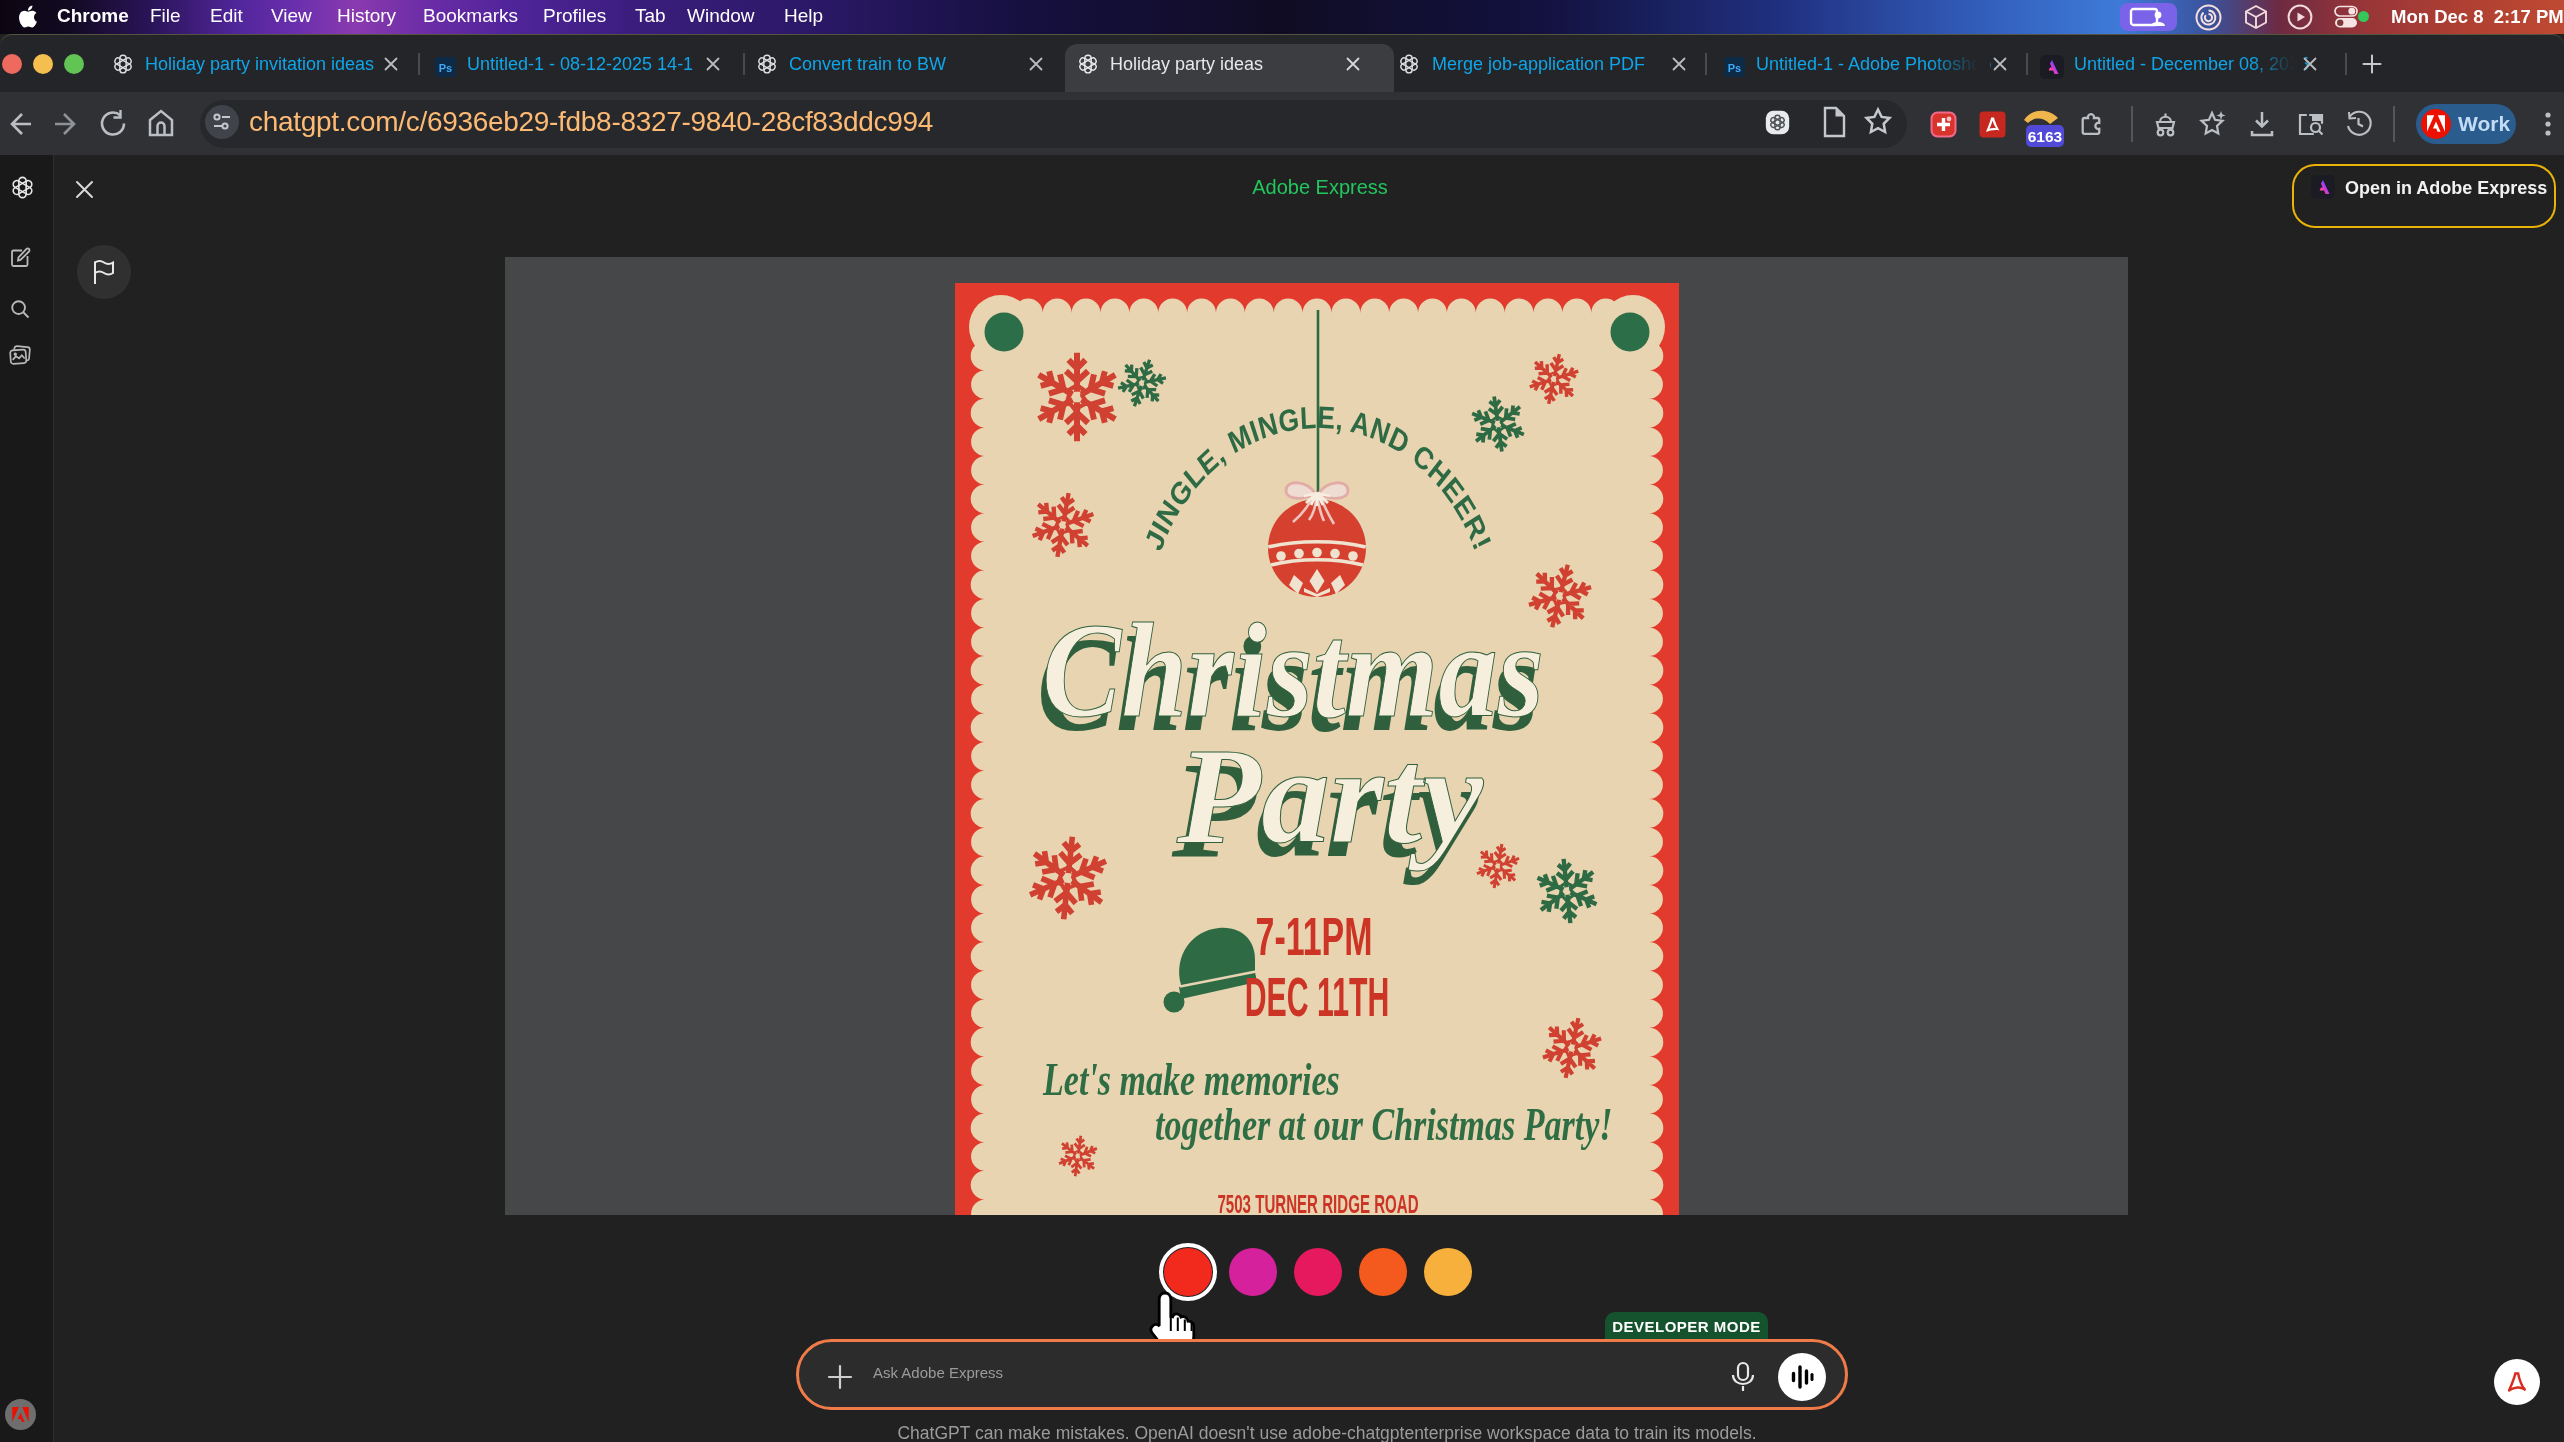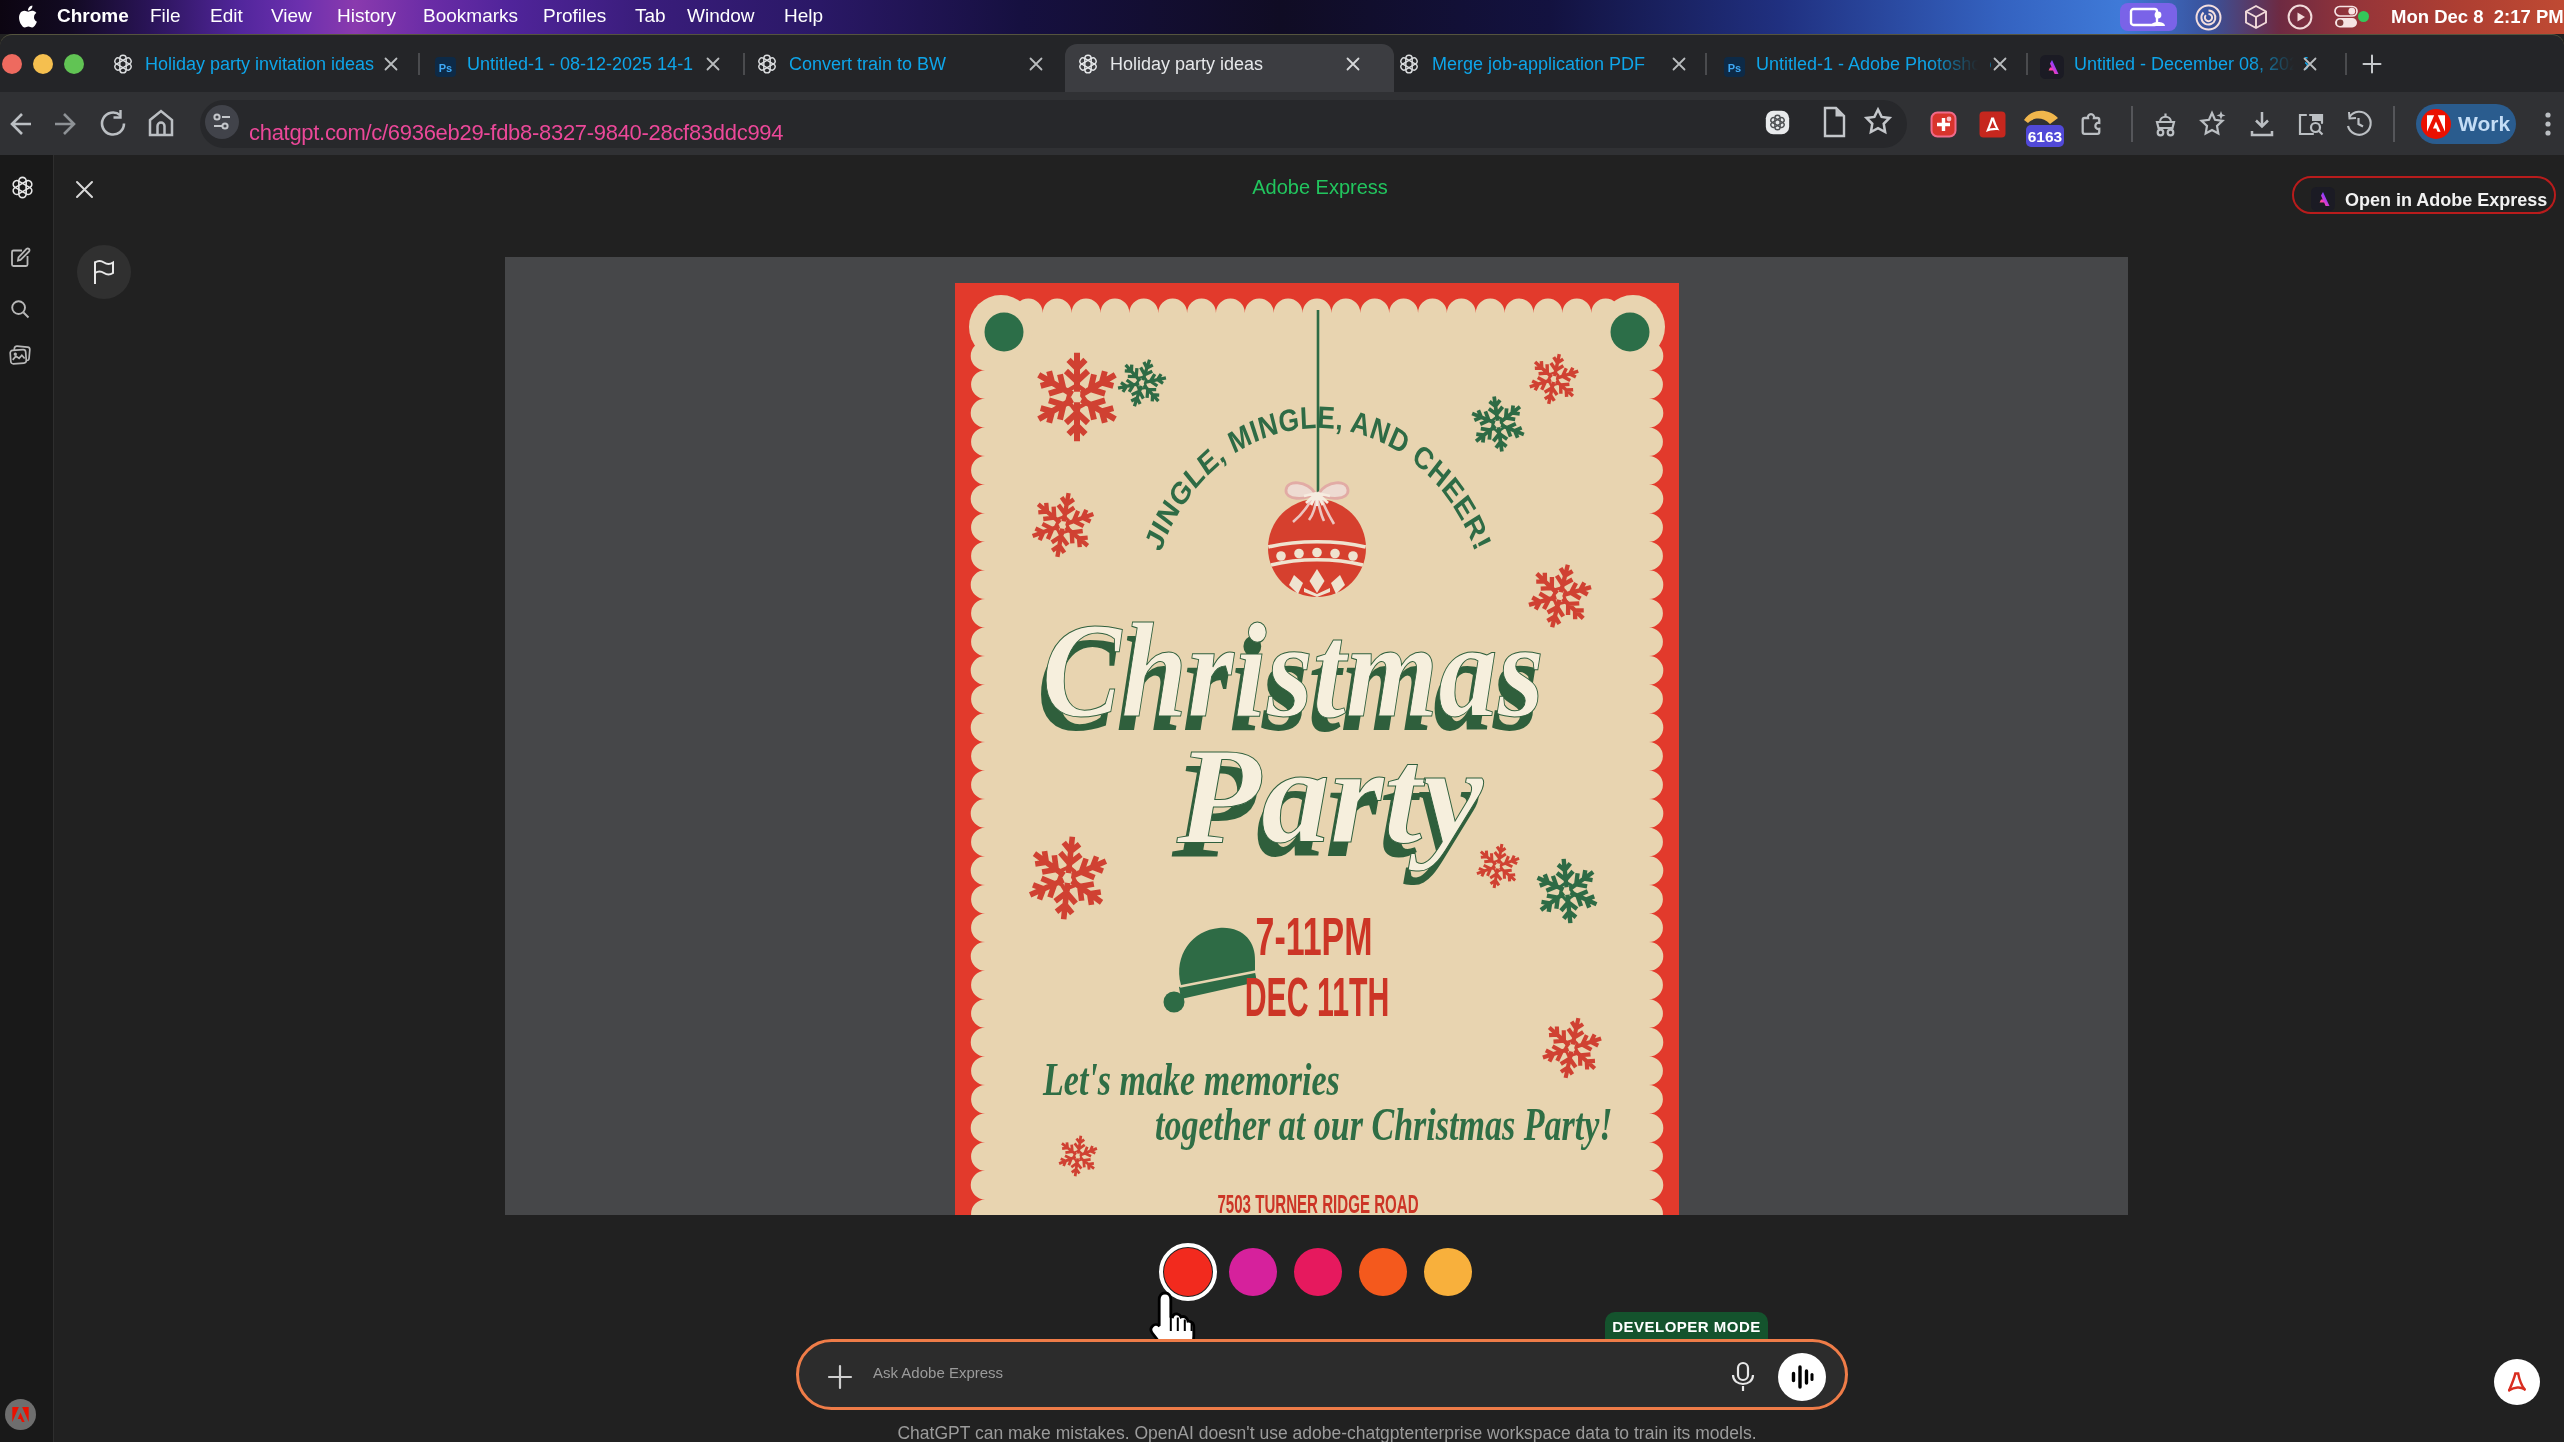--- a/index.html
+++ b/index.html
@@ -194,21 +194,21 @@
       <path d="M3 12 L14 3 L25 12 L25 27 L3 27 Z M10.5 27 L10.5 18 A 3.5 3.5 0 0 1 17.5 18 L17.5 27"></path>
     </svg>
     <div id="omni">
       <div class="abs" style="left:5px; top:5px; width:34px; height:34px; border-radius:50%; background:#41434a;"></div>
       <svg class="abs" style="left:12px; top:12px;" width="20" height="20" viewBox="0 0 20 20" fill="none" stroke="#c4c7cb" stroke-width="2">
         <circle cx="5" cy="5" r="2.6"></circle>
           <path d="M10 5 L18 5"></path>
         <circle cx="13" cy="14" r="2.6"></circle>
           <path d="M2 14 L10 14"></path>
       </svg>
-      <span class="abs" style="left:49px; top:20px; font-size:22px; letter-spacing:-0.3px; color:#ec4899;">chatgpt.com/c/6936eb29-fdb8-8327-9840-28cf83ddc994</span>
+      <span class="abs" style="left:49px; top:6px; font-size:28px; letter-spacing:-0.3px; color:#fdba74;">chatgpt.com/c/6936eb29-fdb8-8327-9840-28cf83ddc994</span>
       <svg class="abs" style="left:1565px; top:10px;" width="25" height="25" viewBox="0 0 30 30">
         <rect x="1" y="1" width="28" height="28" rx="9" fill="#e8eaec"></rect>
         <g transform="translate(15,15)" stroke="#4e5154" stroke-width="1.7" fill="none">
           <rect x="-3.1" y="-8.7" width="6.2" height="17.4" rx="3.1"></rect>
           <rect x="-3.1" y="-8.7" width="6.2" height="17.4" rx="3.1" transform="rotate(60)"></rect>
           <rect x="-3.1" y="-8.7" width="6.2" height="17.4" rx="3.1" transform="rotate(120)"></rect>
         </g>
       </svg>
       <svg class="abs" style="left:1621px; top:6px;" width="26" height="32" viewBox="0 0 26 32" fill="none" stroke="#c4c7cb" stroke-width="2.4">
         <path d="M4 2 L15 2 L23 10 L23 30 L4 30 Z"></path>
@@ -293,21 +293,21 @@
       <rect x="5" y="1.5" width="15.5" height="13.5" rx="2.5" transform="rotate(5 12 8)"></rect>
       <rect x="1.5" y="5" width="15.5" height="13.5" rx="2.5" fill="#191919" transform="rotate(-4 9 12)"></rect>
       <path d="M3.5 14.5 L7 11 L10 13.5 L13 10.5 L15.5 14" transform="rotate(-4 9 12)"></path>
       <circle cx="6.5" cy="9" r="0.8" fill="#b8b8b8" transform="rotate(-4 9 12)"></circle>
     </svg>
   </div>
   <svg class="abs" style="left:74px; top:24px;" width="21" height="21" viewBox="0 0 21 21" stroke="#d8d8d8" stroke-width="2" stroke-linecap="round">
     <path d="M3 3 L18 18 M18 3 L3 18"></path>
   </svg>
   <span class="abs" style="left:1240px; top:21px; width:160px; text-align:center; font-size:20px; color:#22c55e;">Adobe Express</span>
-  <div class="abs" style="left:2292px; top:21px; width:264px; height:38px; border:2px solid #b91c1c; border-radius:23px; background:#212121;">
+  <div class="abs" style="left:2292px; top:9px; width:264px; height:64px; border:2px solid #eab308; border-radius:23px; background:#212121;">
     <svg class="abs" style="left:17px; top:9px;" width="24" height="24" viewBox="0 0 24 24">
         <use href="#axicon"></use>
       </svg>
     <span class="abs" style="left:51px; top:12px; font-size:18px; font-weight:bold; color:#f2f2f2; white-space:nowrap;">Open in Adobe Express</span>
   </div>
   <div class="abs" style="left:77px; top:90px; width:54px; height:54px; border-radius:50%; background:#303030;">
     <svg class="abs" style="left:15px; top:14px;" width="24" height="26" viewBox="0 0 24 26" fill="none" stroke="#e8e8e8" stroke-width="2">
       <path d="M3 25 L3 2.5"></path>
       <path d="M3 3.5 C6 1.5 9 1.5 12 3.5 C15 5.5 18 5.5 21 3.5 L21 14 C18 16 15 16 12 14 C9 12 6 12 3 14"></path>
     </svg>

